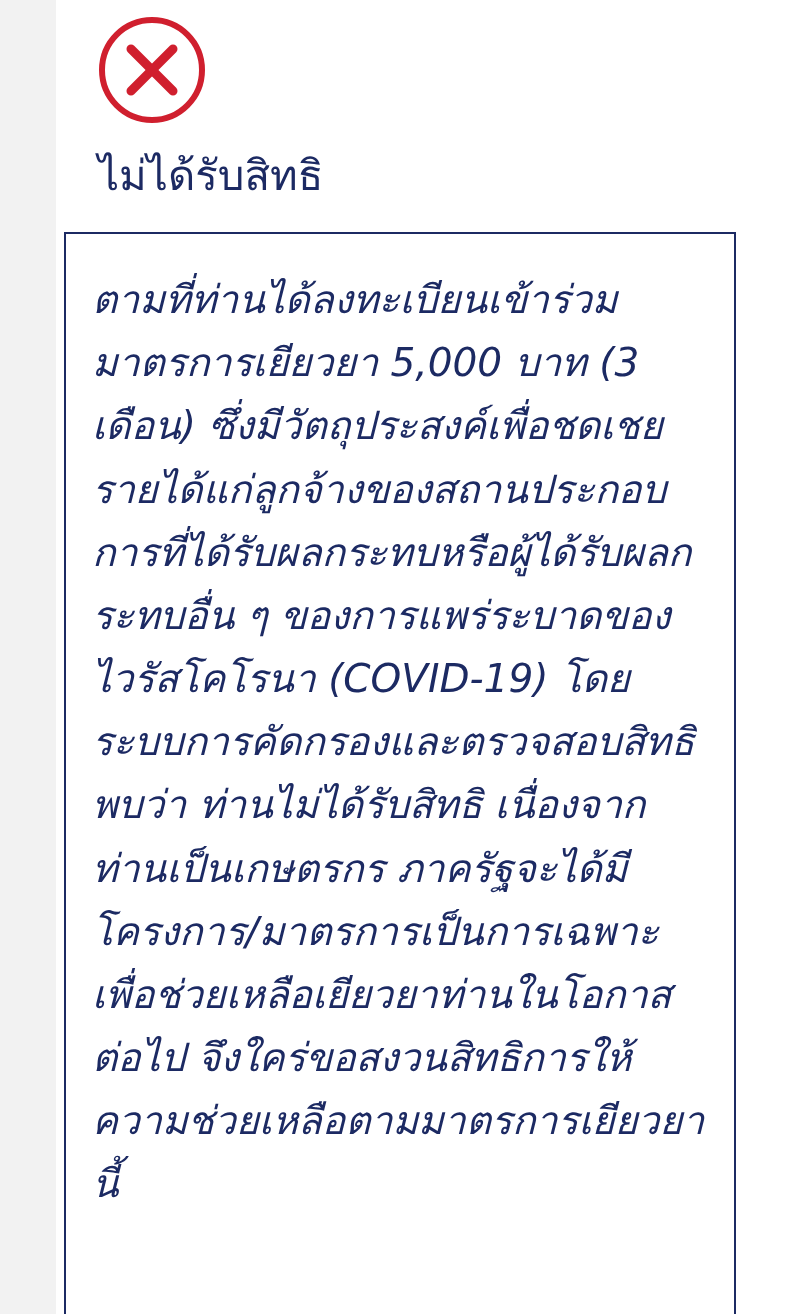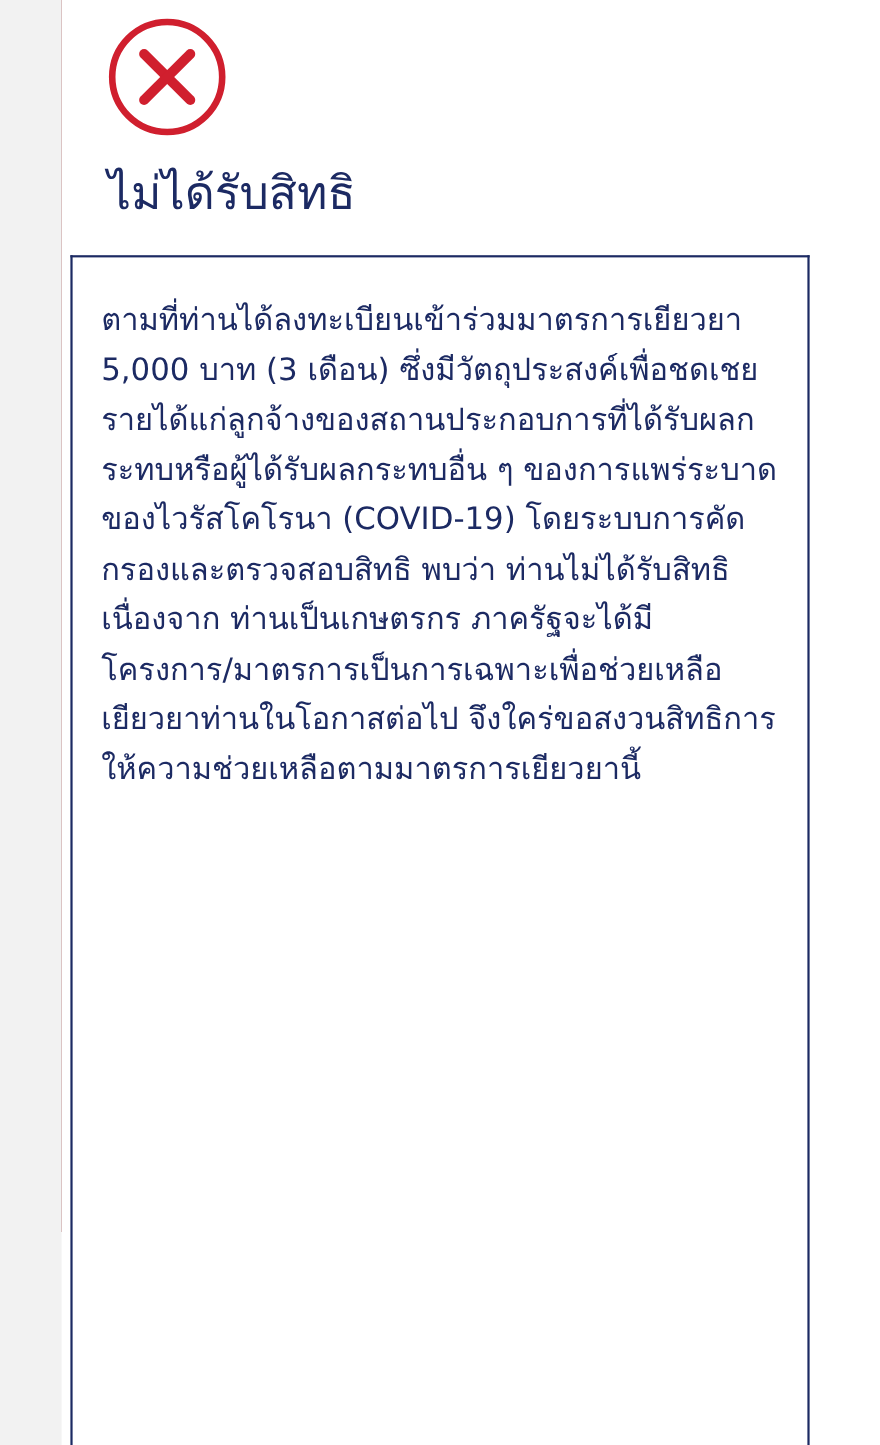--- a/index.html
+++ b/index.html
@@ -10,21 +10,21 @@
     width: 800px;
     height: 1314px;
     background: #ffffff;
     font-family: "DejaVu Sans", "Liberation Sans", sans-serif;
     overflow: hidden;
   }
   .screen {
     position: relative;
     width: 800px;
     height: 1120px;
-    background: #7f1d1d;
+    background: #0f172a;
     box-sizing: border-box;
   }
   .left-gutter {
     position: absolute;
     left: 0;
     top: 0;
     width: 56px;
     height: 1314px;
     background: #f2f2f2;
   }
@@ -59,26 +59,27 @@
     top: 232px;
     width: 672px;
     min-height: 1082px;
     border: 2px solid #1c2a63;
     border-bottom: none;
     box-sizing: border-box;
     background: #ffffff;
   }
   .message-body {
     padding: 34px 26px 0 26px;
-    font-size: 28px;
+    font-size: 39px;
     line-height: 1.62;
     color: #1c2a63;
     font-family: "DejaVu Sans", "Liberation Sans", sans-serif;
     word-break: break-word;
     white-space: pre-wrap;
+    font-style: italic;
   }
 </style>
 </head>
 <body>
 
 <div class="screen">
 
   <div class="left-gutter"></div>
 
   <div class="content">

